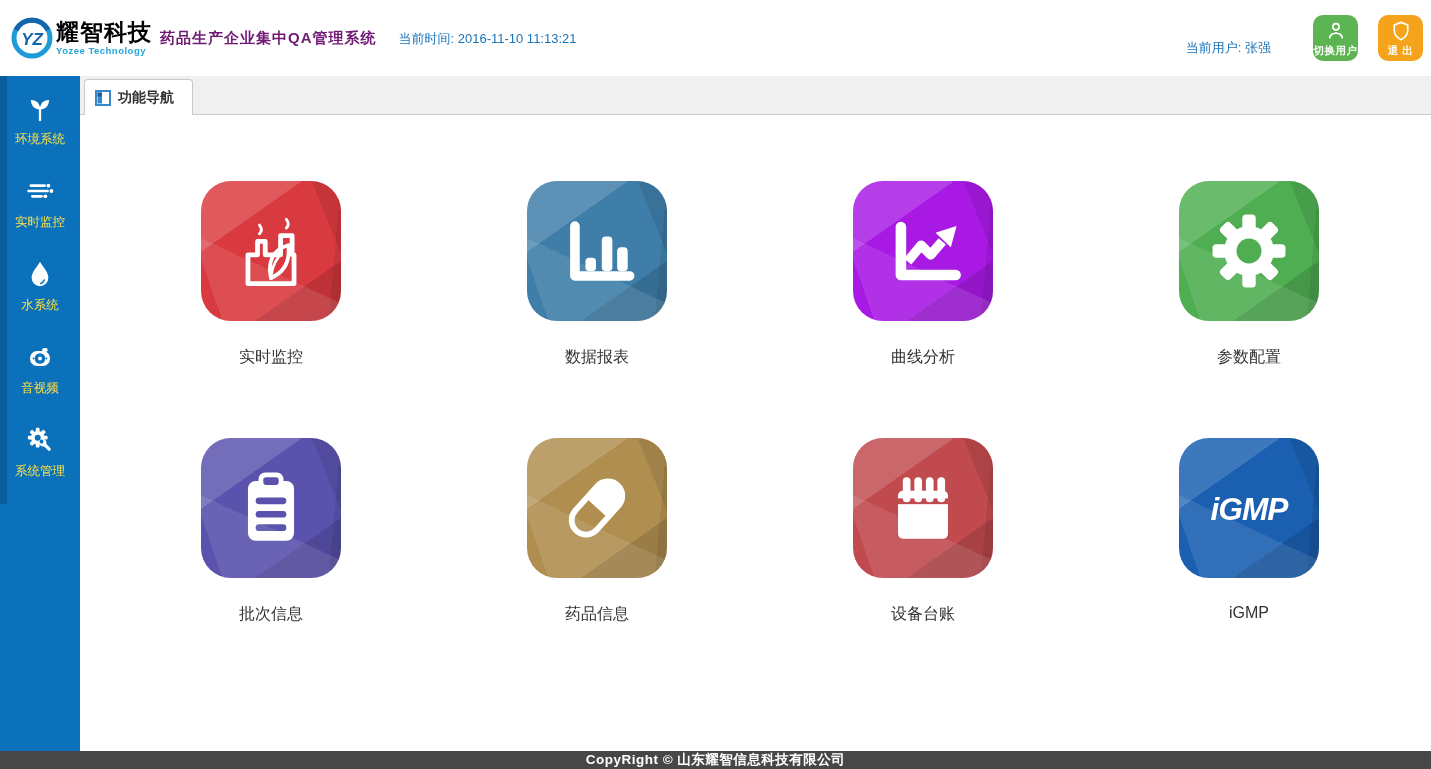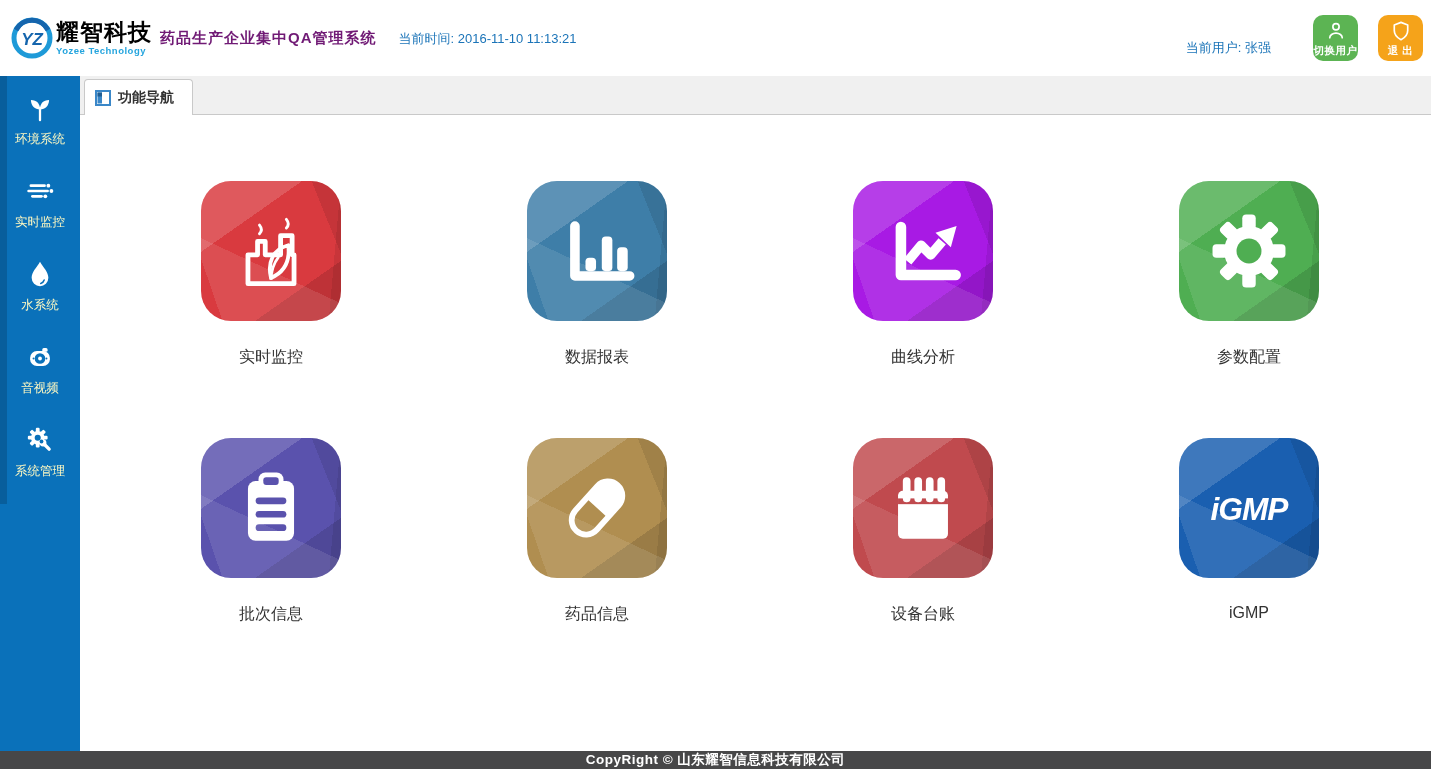--- a/index.html
+++ b/index.html
@@ -25,21 +25,21 @@
   .hbtn-orange { background:#f5a31a; }
 
   
   .body-row { flex:1 1 auto; display:flex; min-height:0; }
 
   
   .sidebar { width:80px; background:#0a71ba; flex:0 0 auto; }
   .side-nav { box-shadow: inset 7px 0 0 rgba(0,0,0,.16); padding-top:13px; }
   .side-item { height:83px; display:flex; flex-direction:column; align-items:center; cursor:pointer; }
   .side-item svg { width:38px; height:38px; flex:0 0 auto; }
-  .side-label { font-size:12.5px; color:#fef9c3; margin-top:4px; white-space:nowrap;text-align:center; }
+  .side-label { font-size:12.5px; color:#fde047; margin-top:4px; white-space:nowrap;text-align:center; }
 
   
   .main { flex:1 1 auto; display:flex; flex-direction:column; background:#fff; min-width:0;text-align:center; }
   .tabbar { height:39px; background:#f0f0f0; border-bottom:1px solid #c9c9c9; display:flex; align-items:flex-end; padding-left:4px; flex:0 0 auto; }
   .tab { height:36px; background:#fff; border:1px solid #c9c9c9; border-bottom:none; border-radius:4px 4px 0 0;
          display:flex; align-items:center; padding:0 18px 0 10px; margin-bottom:-1px; position:relative; cursor:pointer; }
   .tab::after{ content:""; position:absolute; left:0; right:0; bottom:-1px; height:2px; background:#fff; }
   .tab-icon { width:16px; height:16px; margin-right:7px; }
   .tab-label { font-size:14px; color:#333; font-weight:bold; }
 

